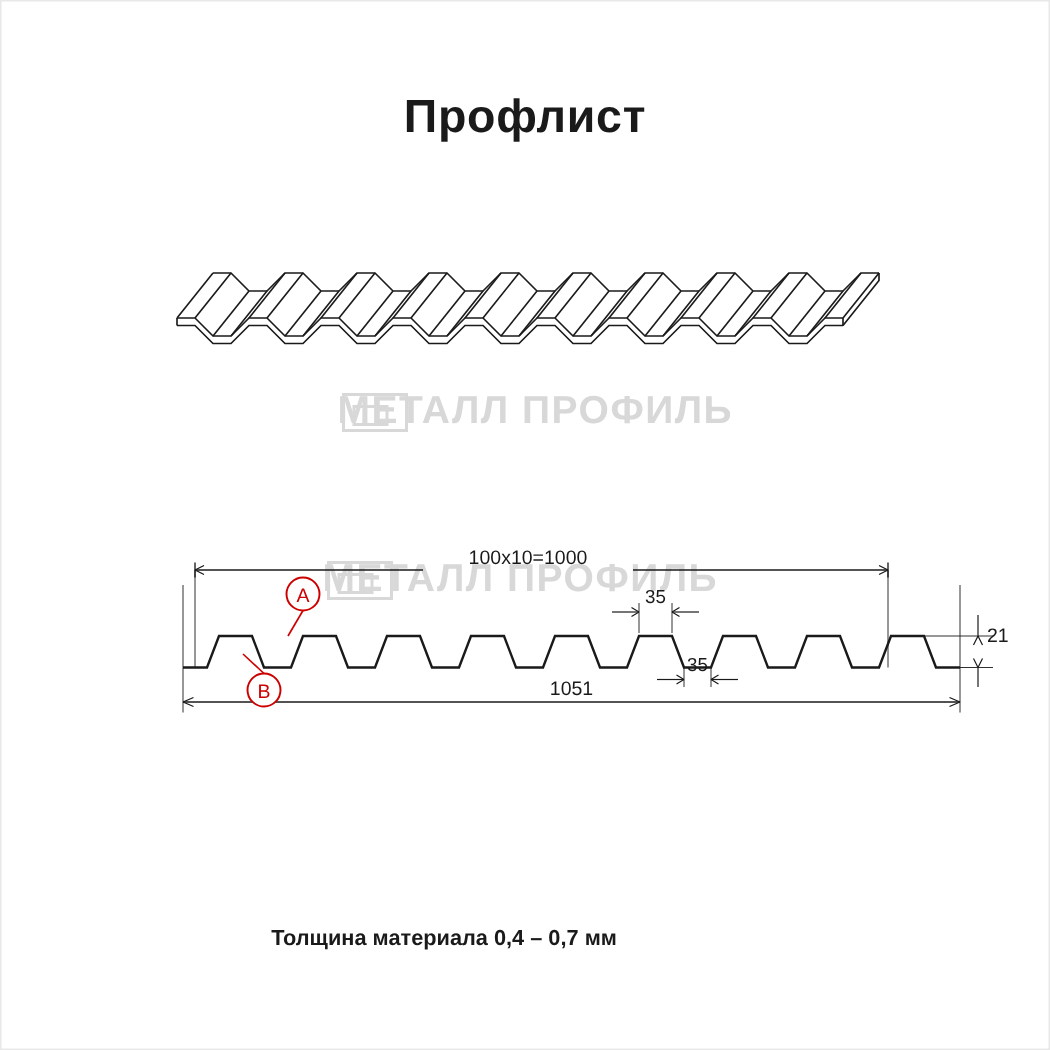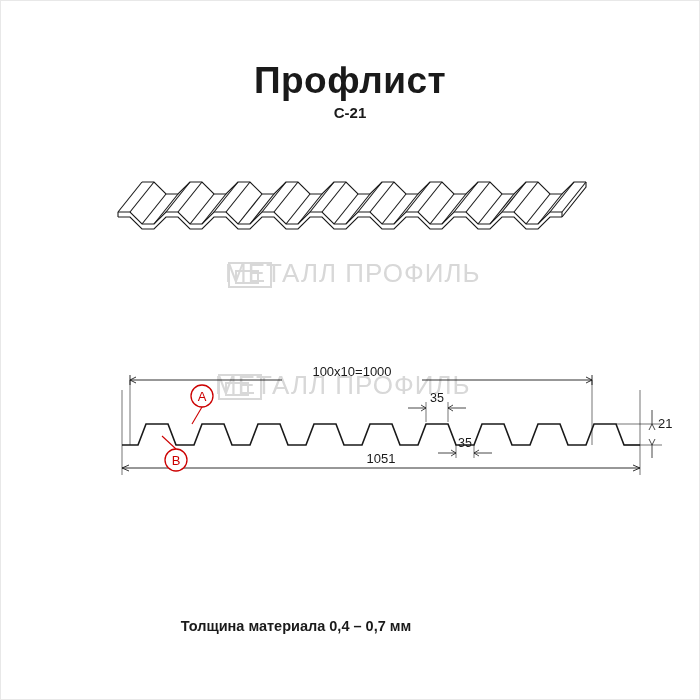--- a/index.html
+++ b/index.html
@@ -28,21 +28,21 @@
     border: 1px solid #e8e8e8;
     box-sizing: border-box;
     pointer-events: none;
   }
   .title {
     position: absolute;
     top: 60px;
     left: 0;
     width: 700px;
     text-align: center;
-    font-size: 37px;
+    font-size: 31px;
     font-weight: bold;
     letter-spacing: 0.5px;
     color: #1a1a1a;
   }
   .subtitle {
     position: absolute;
     top: 104px;
     left: 0;
     width: 700px;
     text-align: center;
@@ -73,21 +73,21 @@
     font-size: 14.5px;
     font-weight: bold;
     color: #1a1a1a;
   }
   .wm {
     position: absolute;
     pointer-events: none;
     user-select: none;
     color: #d8d8d8;
     font-size: 26px;
-    font-weight: normal;
+    font-weight: bold;
     letter-spacing: 1px;
     white-space: nowrap;
   }
   .wm1 { left: 225px; top: 258px; }
   .wm2 { left: 215px; top: 370px; }
   .wm-box {
     position: absolute;
     border: 2px solid #d8d8d8;
     width: 44px;
     height: 26px;
@@ -109,21 +109,20 @@
   text { font-family: "Liberation Sans", sans-serif; }
 </style>
 </head>
 <body>
 
 <div id="page">
 
   <div class="frame-border"></div>
 
   <div class="title">Профлист</div>
-  <div class="subtitle">С-21</div>
 
   <div class="iso-wrap">
     <svg width="540" height="130" viewBox="0 0 540 130">
       <g fill="none" stroke="#1a1a1a" stroke-width="1.1" stroke-linejoin="miter">
 
         <path d="M38,62 L62,32"></path>
 
         <path d="M62,32 L74,32 L86,44 L98,44 L110,32 L122,32 L134,44 L146,44 L158,32 L170,32 L182,44 L194,44 L206,32 L218,32 L230,44 L242,44 L254,32 L266,32 L278,44 L290,44 L302,32 L314,32 L326,44 L338,44 L350,32 L362,32 L374,44 L386,44 L398,32 L410,32 L422,44 L434,44 L446,32 L458,32 L470,44 L482,44 L494,32 L506,32"></path>
 
         <path d="M38,62 L50,62 L62,74 L74,74 L86,62 L98,62 L110,74 L122,74 L134,62 L146,62 L158,74 L170,74 L182,62 L194,62 L206,74 L218,74 L230,62 L242,62 L254,74 L266,74 L278,62 L290,62 L302,74 L314,74 L326,62 L338,62 L350,74 L362,74 L374,62 L386,62 L398,74 L410,74 L422,62 L434,62 L446,74 L458,74 L470,62 L482,62"></path>

